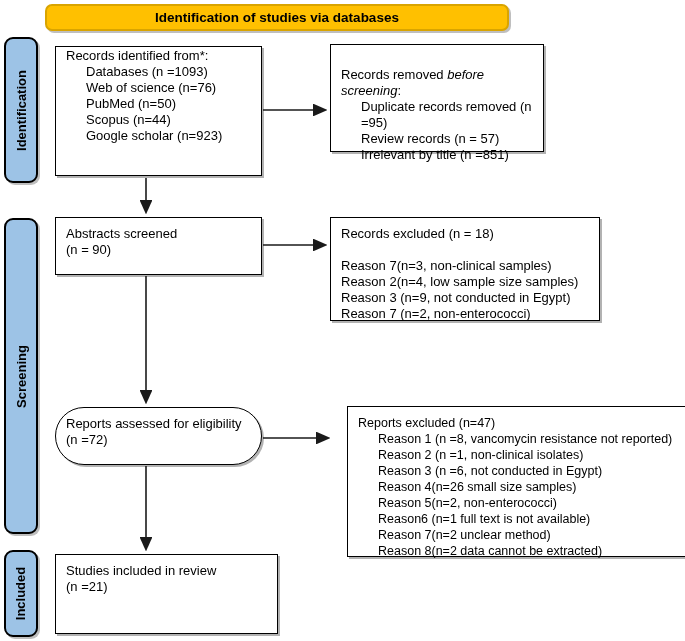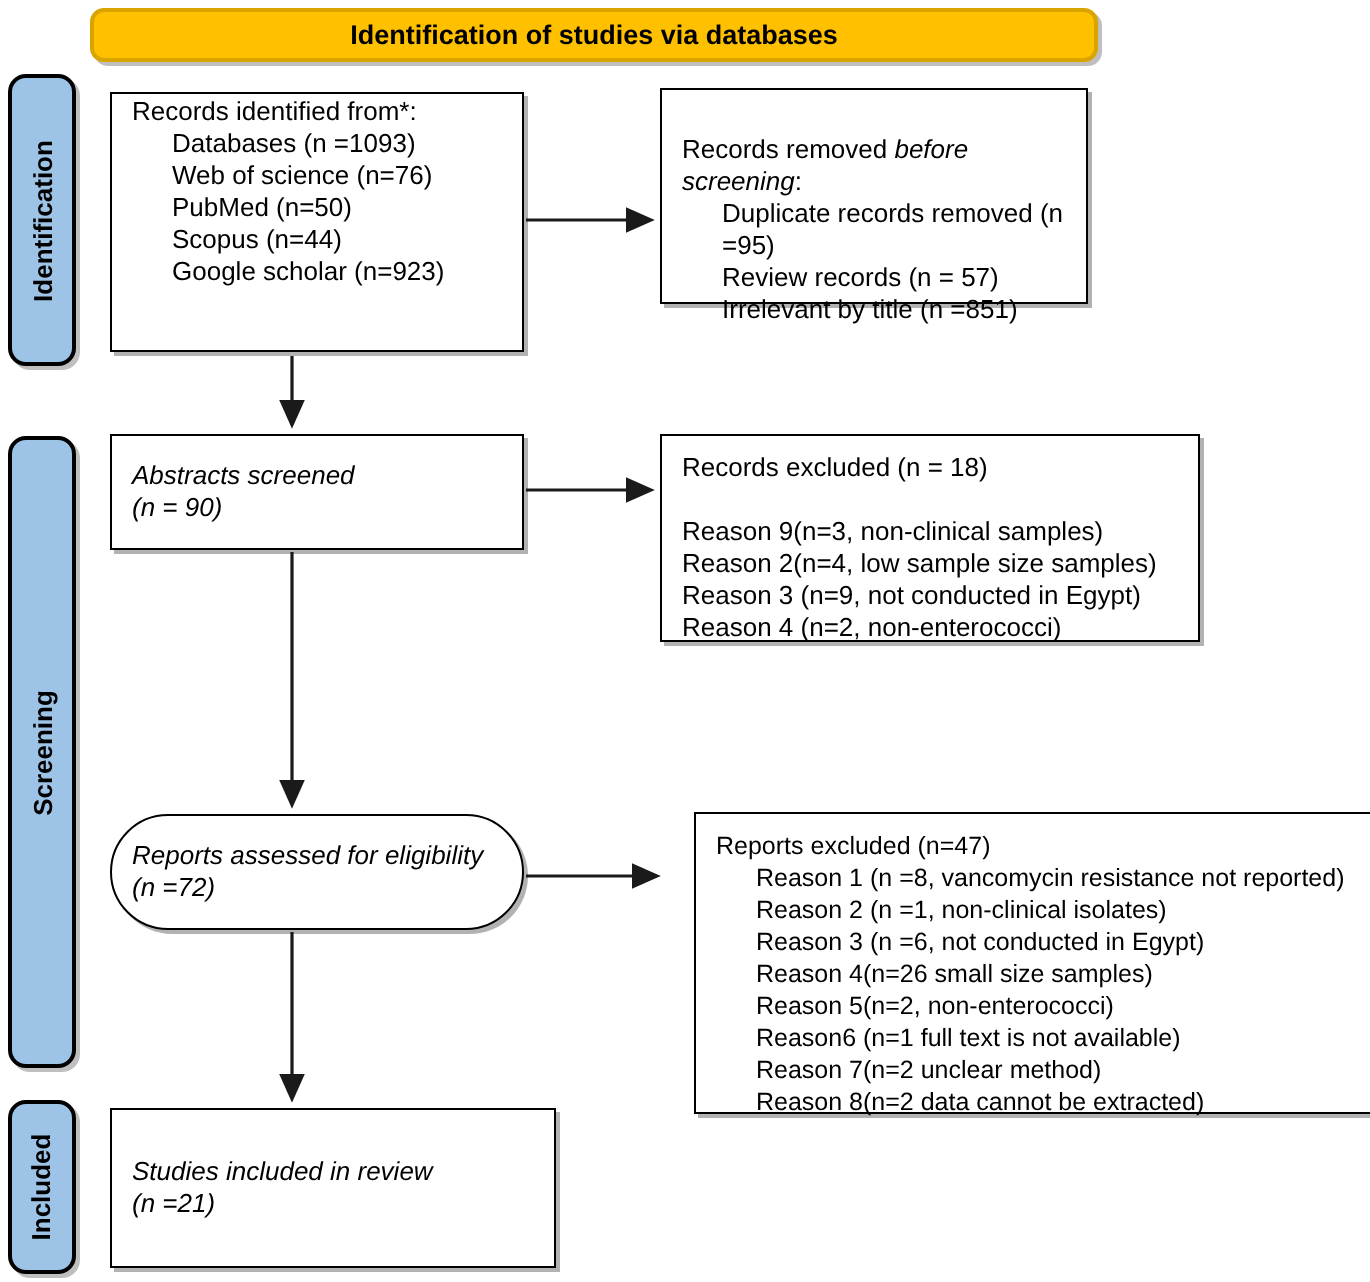--- a/index.html
+++ b/index.html
@@ -1,20 +1,20 @@
 <!DOCTYPE html>
 <html><head>
 <meta charset="utf-8">
 <style>
   html,body{margin:0;padding:0;background:#ffffff;}
   body{font-family:"Liberation Sans","DejaVu Sans",sans-serif;color:#000;}
   .canvas{position:relative;width:685px;height:641px;background:#fff;overflow:hidden;}
 
   .banner{
-    position:absolute;left:45px;top:4px;width:504px;height:27px;
+    position:absolute;left:45px;top:4px;width:464px;height:27px;
     border:2px solid #D9A400;border-radius:7px;
     display:flex;align-items:center;justify-content:center;
     font-weight:bold;font-size:13.5px;
     box-shadow:2px 2px 0 rgba(0,0,0,0.25);
     box-sizing:border-box;
   }
 
   .side-label{
     position:absolute;left:4px;width:34px;
     border:2px solid #000;border-radius:9px;
@@ -30,21 +30,21 @@
   .fbox{
     position:absolute;background:#fff;
     border:1.6px solid #000;
     box-shadow:2px 2px 0 rgba(0,0,0,0.3);
     box-sizing:border-box;
     font-size:13px;line-height:16px;
     padding:8px 10px;
   }
   .fbox .indent{padding-left:20px;}
   .fbox .heading{padding-left:0;}
-  .vcenter{display:flex;flex-direction:column;justify-content:center;font-style:italic;}
+  .vcenter{display:flex;flex-direction:column;justify-content:flex-start;}
   .gap{height:16px;}
   .it{font-style:italic;}
 
   .arrows{position:absolute;left:0;top:0;width:685px;height:641px;pointer-events:none;}
 </style>
 </head>
 <body>
 
 <div class="canvas">
 
@@ -84,24 +84,24 @@
 
   <div class="fbox vcenter" style="left:55px;top:217px;width:207px;height:58px;">
     <div>Abstracts screened</div>
     <div>(n = 90)</div>
   </div>
 
   <div class="fbox" style="left:330px;top:217px;width:270px;height:104px;">
     <div class="heading">Records excluded (n = 18)</div>
     <div class="gap"></div>
     <div>
-        <div class="heading">Reason 9(n=3, non-clinical samples)</div>
+        <div class="heading">Reason 7(n=3, non-clinical samples)</div>
         <div class="heading">Reason 2(n=4, low sample size samples)</div>
         <div class="heading">Reason 3 (n=9, not conducted in Egypt)</div>
-        <div class="heading">Reason 4 (n=2, non-enterococci)</div>
+        <div class="heading">Reason 7 (n=2, non-enterococci)</div>
       </div>
   </div>
 
   <div class="fbox vcenter" style="left:55px;top:407px;width:207px;height:58px;border-radius:29px;">
     <div>Reports assessed for eligibility</div>
     <div>(n =72)</div>
   </div>
 
   <div class="fbox" style="left:333px;top:406px;width:345px;height:151px;font-size:12.5px;margin-left:14px;">
     <div class="heading">Reports excluded (n=47)</div>

